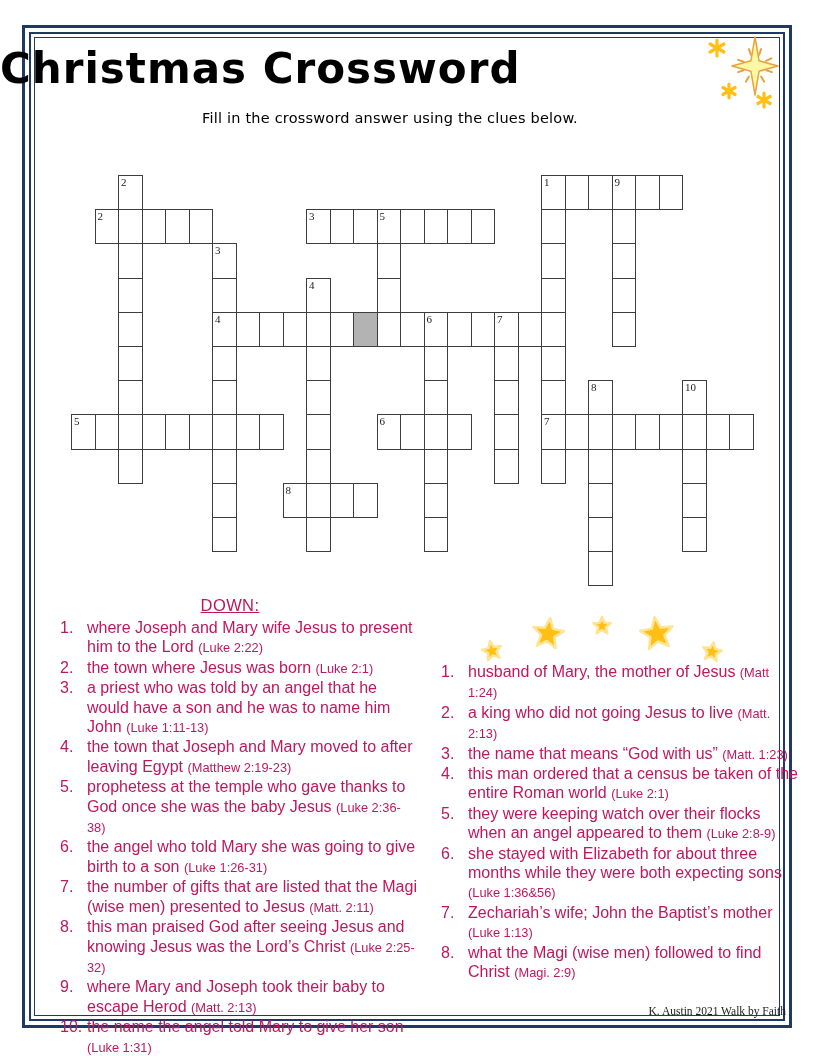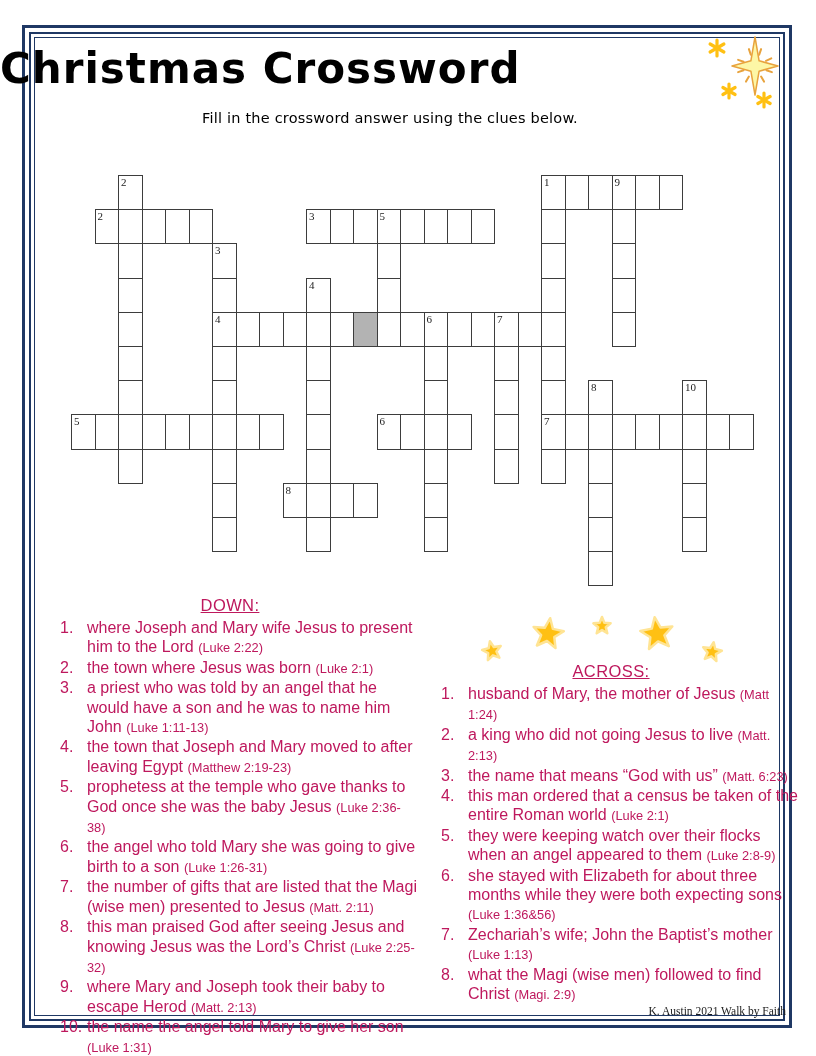--- a/index.html
+++ b/index.html
@@ -269,33 +269,32 @@
           <span class="clue-body"><span>where Mary and Joseph took their baby to escape Herod</span> <span class="clue-ref">(Matt. 2:13)</span></span>
         </div>
         <div class="clue-item">
           <span class="clue-num">10.</span>
           <span class="clue-body"><span>the name the angel told Mary to give her son</span> <span class="clue-ref">(Luke 1:31)</span></span>
         </div>
       </div>
   </div>
 
   <div class="section" style="left:441px;top:662px;width:360px;">
-    <div class="section-heading">ACROSS:</div>
     <div class="clues" id="across-list">
         <div class="clue-item">
           <span class="clue-num">1.</span>
           <span class="clue-body"><span>husband of Mary, the mother of Jesus</span> <span class="clue-ref">(Matt 1:24)</span></span>
         </div>
         <div class="clue-item">
           <span class="clue-num">2.</span>
           <span class="clue-body"><span>a king who did not going Jesus to live</span> <span class="clue-ref">(Matt. 2:13)</span></span>
         </div>
         <div class="clue-item">
           <span class="clue-num">3.</span>
-          <span class="clue-body"><span>the name that means “God with us”</span> <span class="clue-ref">(Matt. 6:23)</span></span>
+          <span class="clue-body"><span>the name that means “God with us”</span> <span class="clue-ref">(Matt. 1:23)</span></span>
         </div>
         <div class="clue-item">
           <span class="clue-num">4.</span>
           <span class="clue-body"><span>this man ordered that a census be taken of the entire Roman world</span> <span class="clue-ref">(Luke 2:1)</span></span>
         </div>
         <div class="clue-item">
           <span class="clue-num">5.</span>
           <span class="clue-body"><span>they were keeping watch over their flocks when an angel appeared to them</span> <span class="clue-ref">(Luke 2:8-9)</span></span>
         </div>
         <div class="clue-item">

